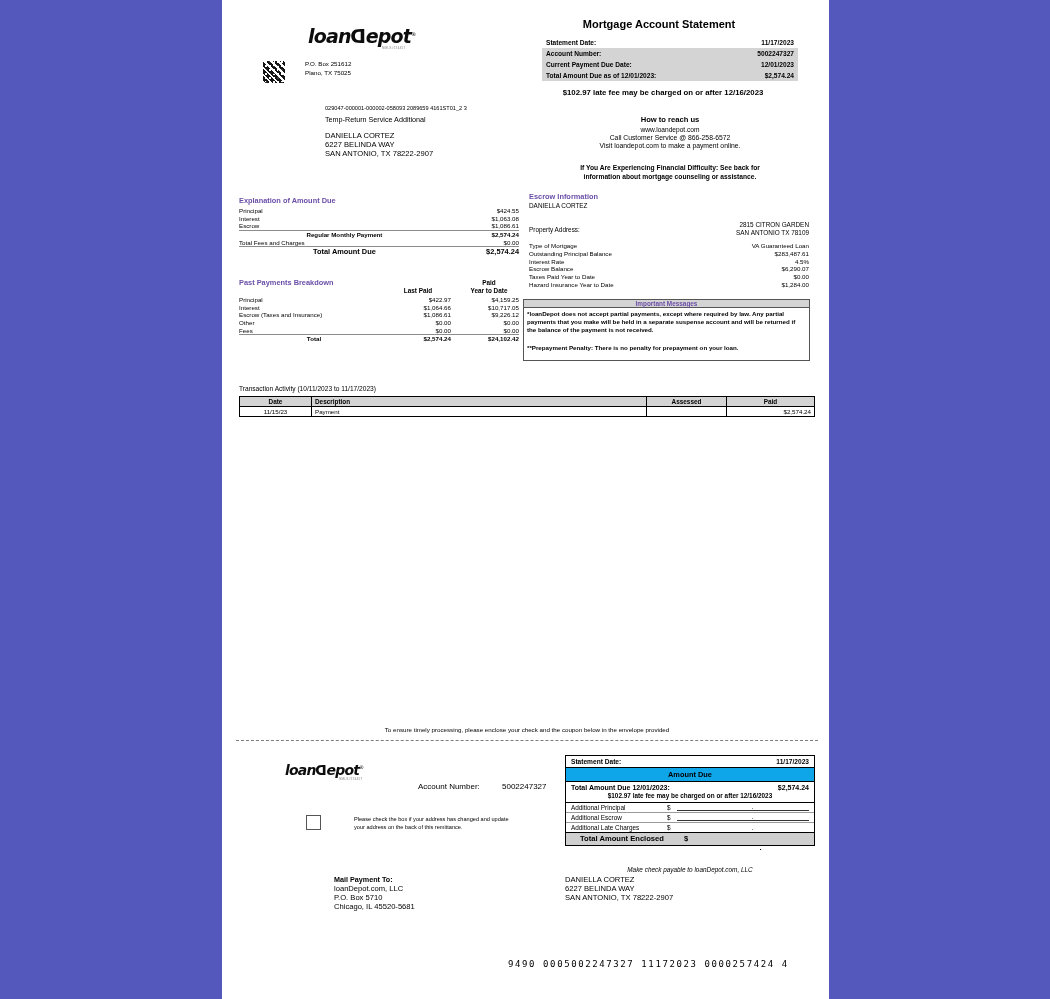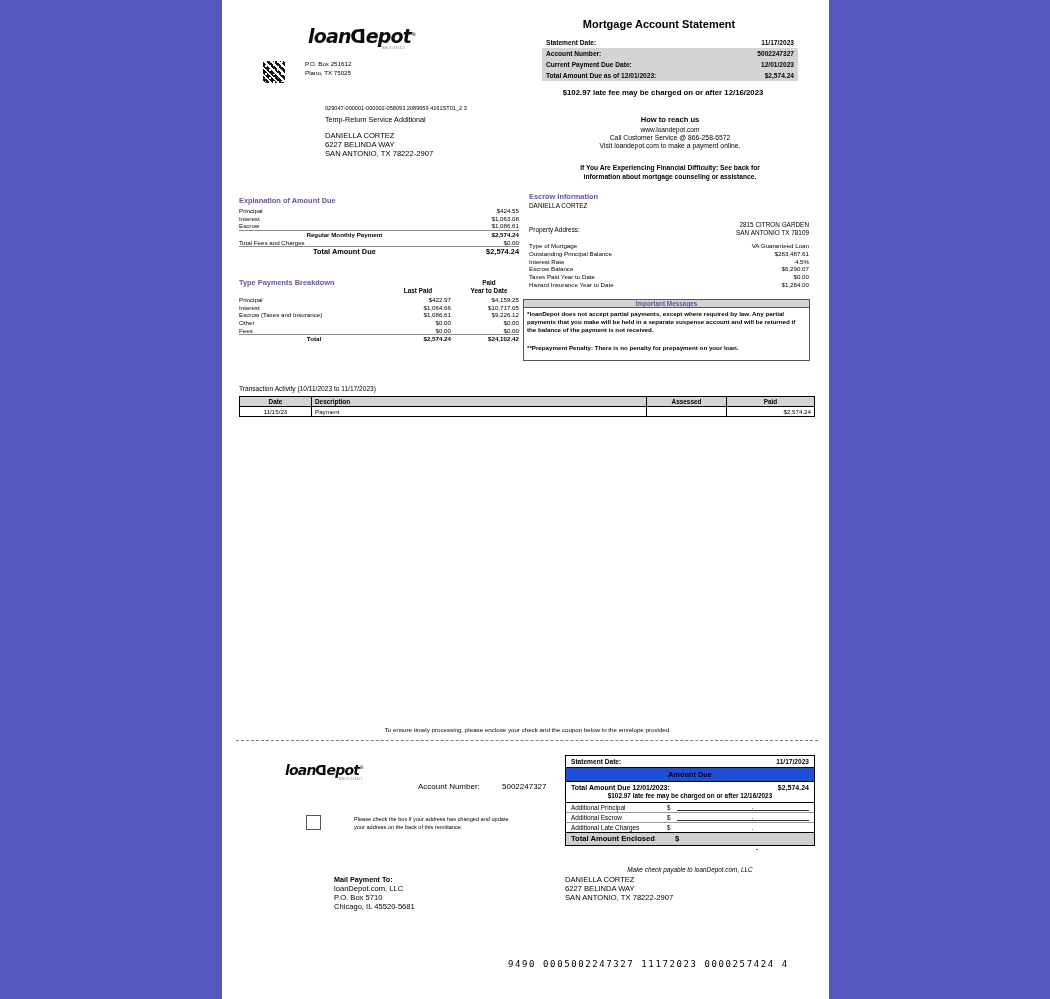--- a/index.html
+++ b/index.html
@@ -104,21 +104,21 @@
   .txn { border: 1px solid #000; font-size: 6.2px; }
   .txn th, .txn td { border: 1px solid #000; padding: 1px 3px; }
   .txn th { background: #d4d4d4; font-size: 6.4px; text-align: center; }
   .txn td.date { text-align: center; width: 68px; }
   .txn td.amt { text-align: right; }
 
   
   .cut { border-top: 1px dashed #7d7d7d; }
   .cpn { border: 1px solid #000; width: 250px; font-size: 6.6px; }
   .cpn .row { display: flex; justify-content: space-between; padding: 2px 5px; border-bottom: 1px solid #000; font-weight: bold; }
-  .cpn .band { background: #1d4ed8; text-align: center; font-weight: bold; padding: 2px 0; border-bottom: 1px solid #000; font-size: 7.4px; }
+  .cpn .band { background: #0ea5e9; text-align: center; font-weight: bold; padding: 2px 0; border-bottom: 1px solid #000; font-size: 7.4px; }
   .cpn .duebox { padding: 2px 5px 3px; border-bottom: 1px solid #000; }
   .cpn .addrow { display: flex; align-items: flex-end; font-size: 6.4px; border-bottom: 1px solid #9a9a9a; padding: 1px 5px; }
   .cpn .addrow .lbl { width: 96px; }
   .cpn .addrow .dollar { width: 10px; font-weight: normal; }
   .cpn .addrow .line { flex: 1; border-bottom: 1px solid #333; position: relative; height: 7px; }
   .cpn .addrow .line .dot { position: absolute; right: 42%; bottom: 0px; }
   .cpn .totrow { display: flex; align-items: flex-end; background: #cfcfcf; font-weight: bold; font-size: 7.6px; padding: 1px 5px 2px; border-top: 1px solid #000; }
 
   .chk { width: 15px; height: 15px; border: 1.6px solid #555; }
 
@@ -206,21 +206,21 @@
         <td class="num">$0.00</td>
       </tr>
       <tr class="rule-top">
         <td class="b" style="padding-left:9px; font-size:7.4px;">Total Amount Due</td>
         <td class="num b" style="font-size:7.4px;">$2,574.24</td>
       </tr>
     </tbody>
       </table>
   </div>
 
-  <div class="abs purple" style="left:17px; top:278px; font-size:7.4px;">Type Payments Breakdown</div>
+  <div class="abs purple" style="left:17px; top:278px; font-size:7.4px;">Past Payments Breakdown</div>
   <div class="abs b c" style="left:165px; top:287px; width:62px; font-size:6.4px;">Last Paid</div>
   <div class="abs b c" style="left:235px; top:279px; width:64px; font-size:6.4px;">Paid</div>
   <div class="abs b c" style="left:235px; top:287px; width:64px; font-size:6.4px;">Year to Date</div>
 
   <div class="abs" style="left:17px; top:296px; width:280px;">
     <table class="ppb">
       <tbody>
           <tr>
         <td style="width:150px;">Principal</td>
         <td class="num" style="width:62px;">$422.97</td>
@@ -368,21 +368,21 @@
         </span>
     </div>
     <div class="addrow" style="border-bottom:none;">
       <span class="lbl">Additional Late Charges</span>
       <span class="dollar">$</span>
       <span class="line" style="border-bottom:none;">
           <span class="dot">.</span>
         </span>
     </div>
     <div class="totrow">
-      <span style="width:104px;">Total Amount Enclosed</span>
+      <span style="width:104px;margin-left:9px;">Total Amount Enclosed</span>
       <span style="width:12px;">$</span>
       <span style="flex:1; position:relative;">
           <span style="position:absolute; right:42%;">.</span>
         </span>
     </div>
   </div>
 
   <div class="abs c" style="left:343px; top:866px; width:250px; font-size:6.4px; font-style:italic;">Make check payable to loanDepot.com, LLC</div>
 
   <div class="abs" style="left:343px; top:875px; font-size:7.6px;">DANIELLA CORTEZ</div>

